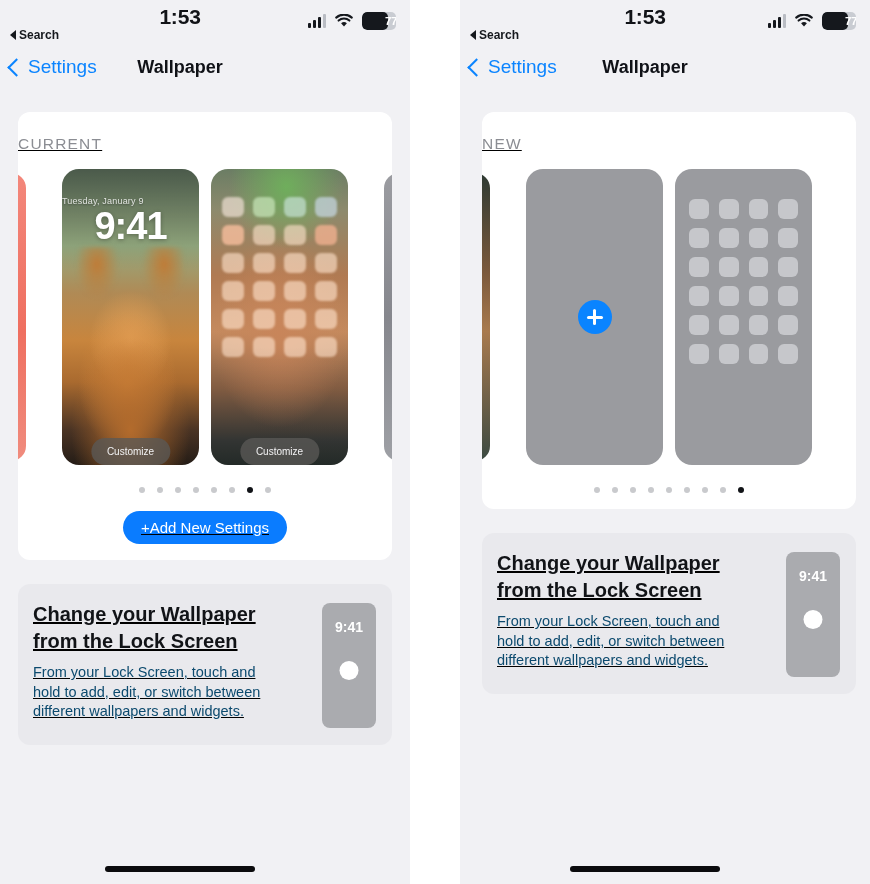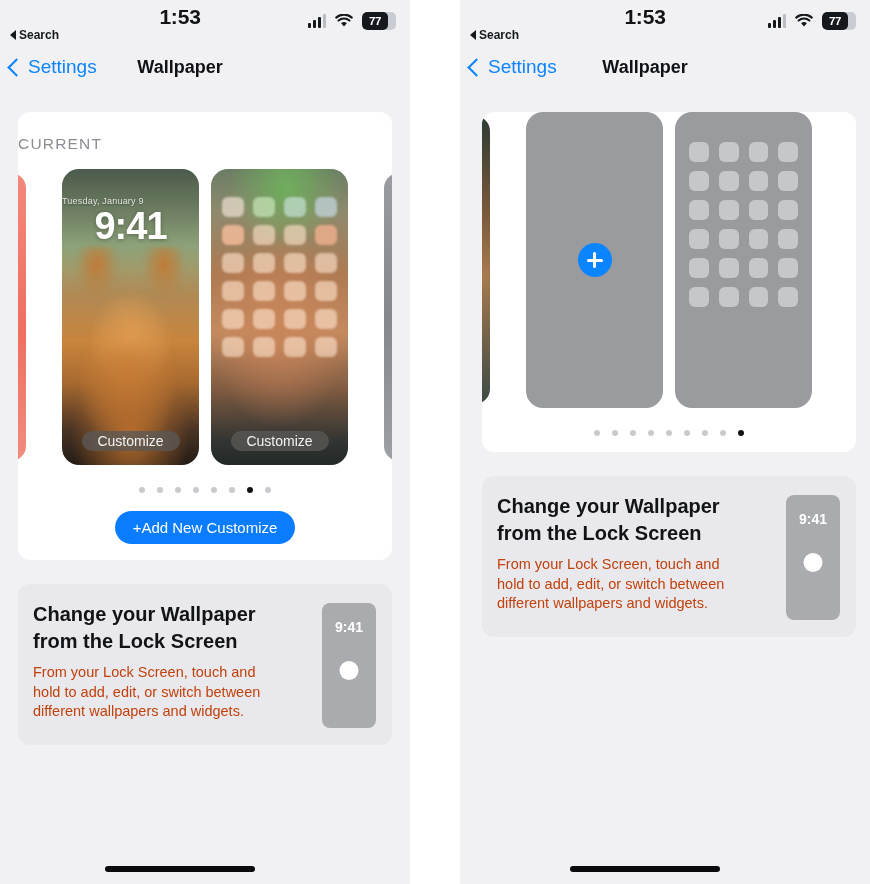--- a/index.html
+++ b/index.html
@@ -9,20 +9,21 @@
   body {
     width: 870px; height: 884px;
     font-family: "Liberation Sans", sans-serif;
     overflow: hidden;
     position: relative;
   }
   .screens {
     display: flex;
     width: 870px; height: 884px;
     background: #ffffff;
+    text-decoration: underline;
   }
   .phone {
     position: relative;
     background: #f1f1f4;
     height: 884px;
     overflow: hidden;
     flex: none;
   }
   .phone.left  { width: 410px; }
   .gap         { width: 50px; background: #ffffff; flex: none; }
@@ -90,21 +91,21 @@
   }
   .battery .fill {
     position: absolute;
     left: 0; top: 0; bottom: 0;
     width: 77%;
     background: #15181d;
     border-radius: 5px;
   }
   .battery .pct {
     position: absolute;
-    left: 0; top: 0; width: 77%;
+    left: 16px; top: 0; width: 77%;
     height: 18px; line-height: 18px;
     text-align: center;
     font-size: 11.5px;
     font-weight: bold;
     color: #ffffff;
     letter-spacing: -0.3px;
   }
 
   
   .navbar {
@@ -251,25 +252,25 @@
   .home .grid i:nth-child(5) { background: rgba(247,190,158,.8); }
   .home .grid i:nth-child(8) { background: rgba(240,176,144,.8); }
   .home .veil {
     position: absolute; inset: 0;
     background: linear-gradient(180deg, rgba(0,0,0,0) 60%, rgba(0,0,0,.18) 100%);
   }
   .customize {
     position: absolute;
     left: 50%;
     transform: translateX(-50%);
-    bottom: 14px;
+    bottom: 0;
     background: rgba(90,88,86,.78);
     color: #f2f2f3;
-    font-size: 14px;
-    padding: 2px 16px;
+    font-size: 10px;
+    padding: 8px 16px;
     border-radius: 14px;
     white-space: nowrap;
     cursor: pointer;
   }
 
   
   .ph-plain { background: #9a9b9f; }
   .ph-grid  { background: #9a9b9f; }
   .ph-grid .grid {
     position: absolute;
@@ -347,21 +348,21 @@
   .info-title {
     font-size: 20px;
     font-weight: bold;
     color: #111317;
     line-height: 1.33;
     max-width: 230px;
   }
   .info-body {
     margin-top: 9px;
     font-size: 14.5px;
-    color: #c2410c;
+    color: #0c4a6e;
     line-height: 1.35;
     max-width: 232px;
   }
   .mini {
     width: 54px; height: 125px;
     background: #aaabaf;
     border-radius: 8px;
     position: relative;
     flex: none;
     margin-top: 2px;
@@ -490,21 +491,21 @@
           <i></i>
           <i></i>
           <i></i>
           <i></i>
           <i></i>
           <i></i>
           <i class="on"></i>
           <i></i>
         </div>
 
-      <button class="addwall">+Add New Customize</button>
+      <button class="addwall">+Add New Settings</button>
     </div>
 
     <div class="info">
       <div class="info-text">
         <div class="info-title">Change your Wallpaper from the Lock Screen</div>
         <div class="info-body">From your Lock Screen, touch and hold to add, edit, or switch between different wallpapers and widgets.</div>
       </div>
       <div class="mini">
         <div class="mt">9:41</div>
         <div class="mc"></div>
@@ -547,20 +548,21 @@
 
     <div class="navbar">
       <div class="nav-back">
         <span class="chev"></span>
         <span>Settings</span>
       </div>
       <div class="nav-title">Wallpaper</div>
     </div>
 
     <div class="card">
+      <div class="card-title">NEW</div>
 
       <div class="previews">
         <div class="peek l peek-cat"></div>
 
         <div class="prev ph-plain">
           <div class="addbtn"></div>
         </div>
 
         <div class="prev ph-grid">
           <div class="grid">

